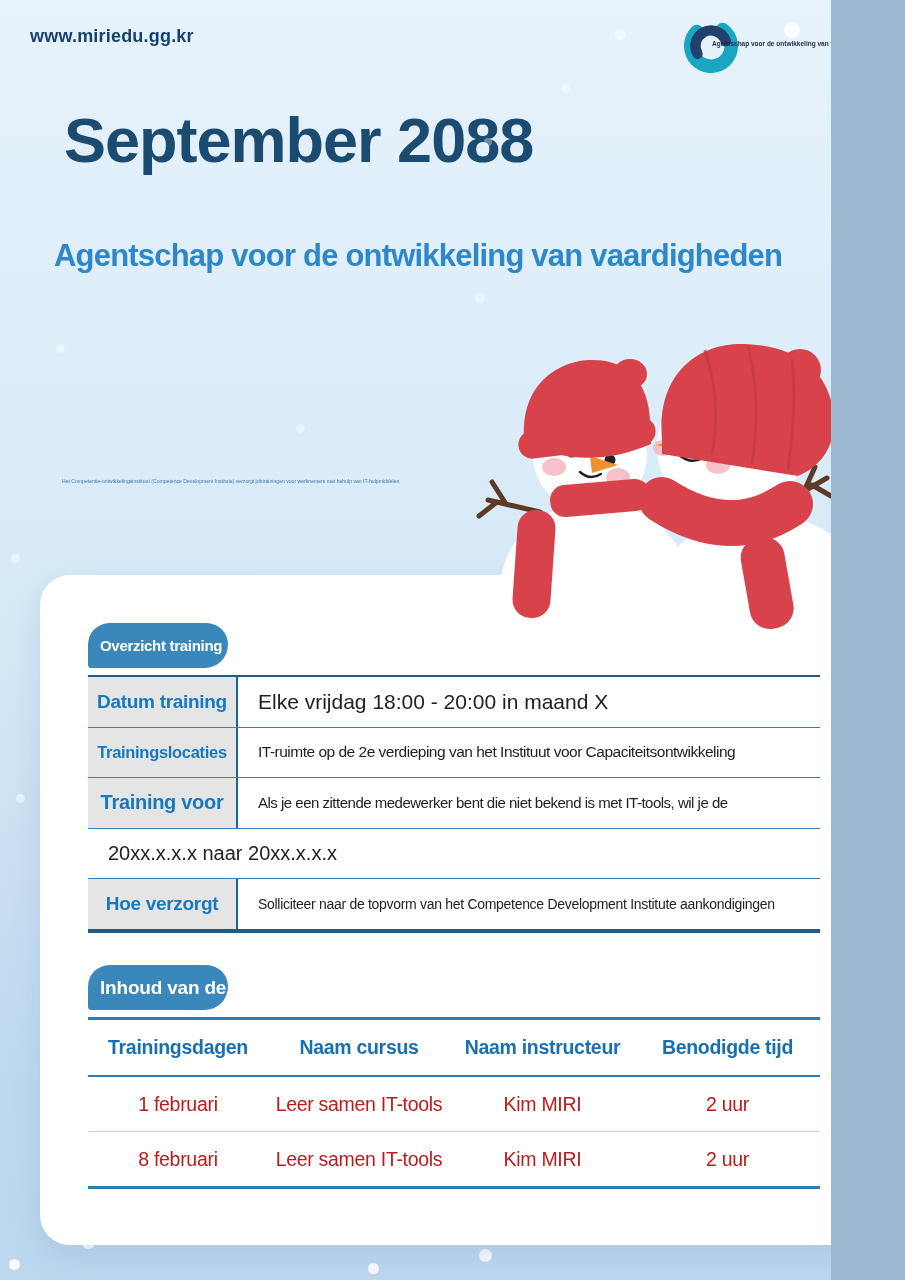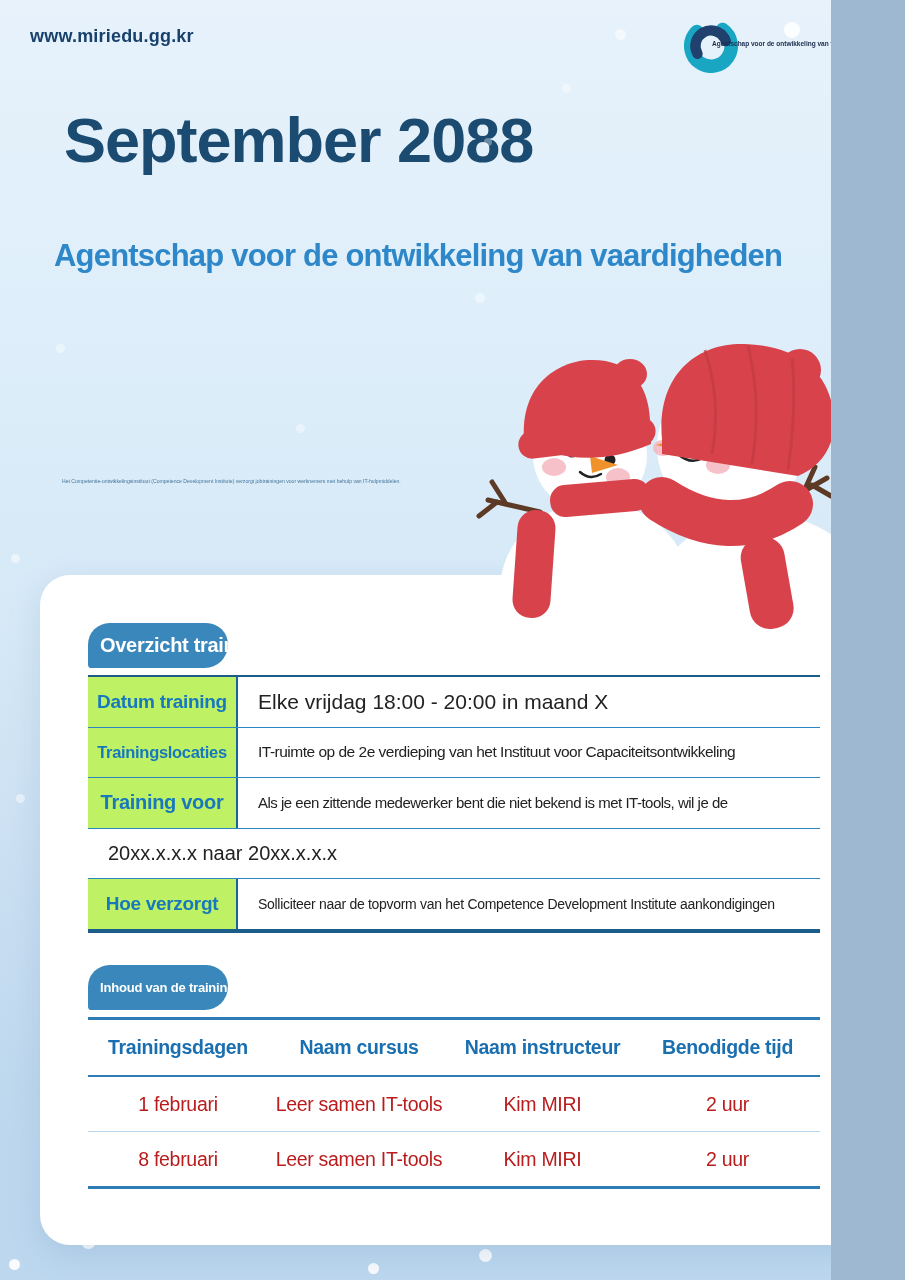--- a/index.html
+++ b/index.html
@@ -16,27 +16,27 @@
   .big-title{position:absolute;left:50px;top:252px;font-size:98px;font-weight:bold;color:#1b5078;letter-spacing:-4px;line-height:1;z-index:2;}
   .description{position:absolute;left:62px;top:478px;font-size:6px;color:#44749c;white-space:nowrap;transform:scaleX(.85);transform-origin:left;z-index:2;}
 
   .card{position:absolute;left:40px;top:575px;width:825px;height:670px;background:#ffffff;border-radius:30px;
         box-shadow:0 10px 30px rgba(110,145,185,.22);z-index:1;}
   .snowmen{position:absolute;left:400px;top:332px;width:507px;height:300px;z-index:2;pointer-events:none;}
   .snow-dot{position:absolute;background:#ffffff;border-radius:50%;z-index:0;}
 
   .badge{position:absolute;left:48px;height:45px;display:flex;align-items:center;background:#3a87bb;color:#fff;
          font-weight:bold;padding:0 12px;width:140px;box-sizing:border-box;border-radius:24px 24px 26px 4px;white-space:nowrap;overflow:visible;}
-  .badge1{top:48px;font-size:20px;letter-spacing:-.3px;}
-  .badge2{top:390px;font-size:13px;letter-spacing:-.2px;}
+  .badge1{top:48px;font-size:15px;letter-spacing:-.3px;}
+  .badge2{top:390px;font-size:19px;letter-spacing:-.2px;}
 
   .table1{position:absolute;left:48px;top:100px;width:732px;border-top:2.5px solid #1b5c88;border-bottom:4px solid #1b5c88;}
   .t1-row{display:flex;height:49.5px;border-bottom:1.5px solid #2e85c3;}
   .t1-row:last-child{border-bottom:none;}
-  .t1-label{width:148px;flex:none;background:#bef264;border-right:2.5px solid #17659e;display:flex;align-items:center;justify-content:center;
+  .t1-label{width:148px;flex:none;background:#e5e5e5;border-right:2.5px solid #17659e;display:flex;align-items:center;justify-content:center;
             color:#1778bd;font-weight:bold;letter-spacing:-.3px;white-space:nowrap;}
   .t1-value{flex:1;display:flex;align-items:center;padding-left:20px;color:#222;white-space:nowrap;}
   .r1 .t1-label{font-size:19px}.r1 .t1-value{font-size:21px}
   .r2 .t1-label{font-size:16.5px}.r2 .t1-value{font-size:15.5px;letter-spacing:-.5px}
   .r3 .t1-label{font-size:20px}.r3 .t1-value{font-size:15px;letter-spacing:-.5px}
   .r4 .t1-label{font-size:16px}.r4 .t1-value{font-size:20px}
   .r5 .t1-label{font-size:19px}.r5 .t1-value{font-size:14px;letter-spacing:-.3px}
 
   .table2{position:absolute;left:48px;top:442px;width:732px;border-top:3px solid #2e7cb5;border-bottom:3px solid #2e7cb5;}
   .t2-hrow{display:flex;height:55px;align-items:center;border-bottom:2px solid #2e7cb5;}

